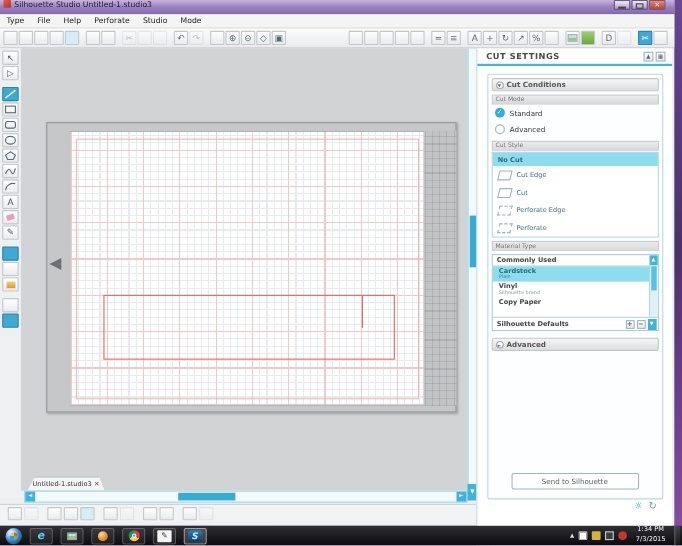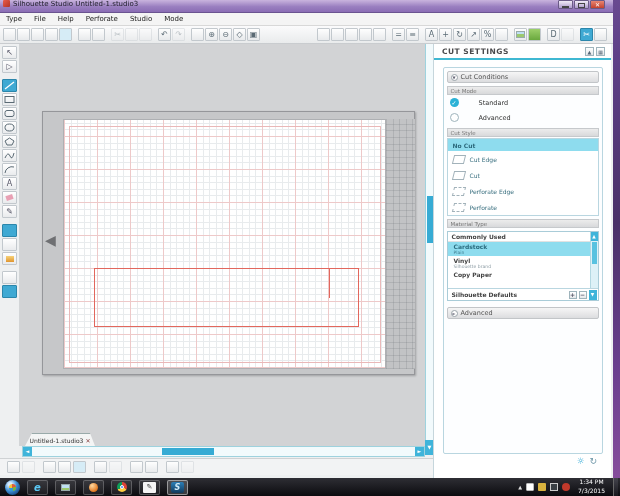--- a/index.html
+++ b/index.html
@@ -95,26 +95,26 @@
     border-left:1px solid #c6d6dc;}
   .panel-head{display:flex;align-items:flex-start;padding:3px 6px 0 8px;}
   .panel-title{font-size:7.5px;font-weight:bold;letter-spacing:.5px;color:#4a4a4c;}
   .panel-btns{margin-left:auto;display:flex;gap:2px;}
   .pbtn{width:9px;height:9px;border:1px solid #9fb4bc;background:linear-gradient(#fff,#e4e7e9);
     font-size:5px;line-height:8px;text-align:center;color:#567;}
   .panel-rule{height:2px;background:#3fb8d2;margin-top:2px;}
   .panel-box{position:relative;width:160px;height:387px;margin:7px auto 0;border:1px solid #b9d6e0;
     border-radius:2px;background:#fdfeff;padding:3px;}
   .grp-bar{height:12px;background:linear-gradient(#f6f6f6,#dcdddf);border:1px solid #c2c5c8;border-radius:2px;
-    display:flex;align-items:center;gap:3px;padding:0 3px;font-size:6.5px;font-weight:normal;color:#555;}
+    display:flex;align-items:center;gap:3px;padding:0 3px;font-size:6.5px;font-weight:bold;color:#555;}
   .grp-circle{width:7px;height:7px;border:1px solid #9aa4aa;border-radius:50%;background:#fff;
     font-size:4px;line-height:6px;text-align:center;color:#667;flex:0 0 auto;}
   .sub-bar{height:9px;background:linear-gradient(#ececec,#d8d9db);border:1px solid #c6c9cc;
     display:flex;align-items:center;padding:0 3px;font-size:5.5px;color:#777;margin-top:3px;}
-  .radio-row{display:flex;align-items:center;gap:20px;height:15px;padding-left:3px;font-size:6.5px;color:#333;}
+  .radio-row{display:flex;align-items:center;gap:5px;height:15px;padding-left:3px;font-size:6.5px;color:#333;}
   .radio{width:9px;height:9px;border-radius:50%;flex:0 0 auto;}
   .radio.on{background:#2cb2d6;color:#fff;font-size:6px;line-height:9px;text-align:center;}
   .radio.off{border:1px solid #9fb4bc;background:#fff;}
   .style-list{border:1px solid #b9d6e0;margin-top:1px;background:#fff;}
   .style-sel{height:12px;background:#8edcee;display:flex;align-items:center;padding-left:5px;
     font-size:6px;font-weight:bold;color:#2d6a7d;}
   .style-row{height:16px;display:flex;align-items:center;gap:5px;padding-left:5px;font-size:6px;color:#3c7181;}
   .cs-icon{width:12px;height:9px;border:1px solid #a2b2ba;background:#fff;transform:skewX(-14deg);flex:0 0 auto;}
   .cs-icon.dash{border-style:dashed;}
   .mat-box{border:1px solid #a9ccd8;margin-top:3px;height:70px;position:relative;background:#fff;overflow:hidden;}
@@ -440,20 +440,21 @@
             <span class="mini-btn">−</span>
             <span class="dn">▼</span>
           </div>
         </div>
 
         <div class="grp-bar adv-bar">
           <span class="grp-circle">►</span>
           <span>Advanced</span>
         </div>
 
+        <div class="send-btn">Send to Silhouette</div>
       </div>
 
       <div class="panel-foot">
         <span class="gear">☼</span>
         <span class="sync">↻</span>
       </div>
     </div>
   </div>
 
   <div class="taskbar">

